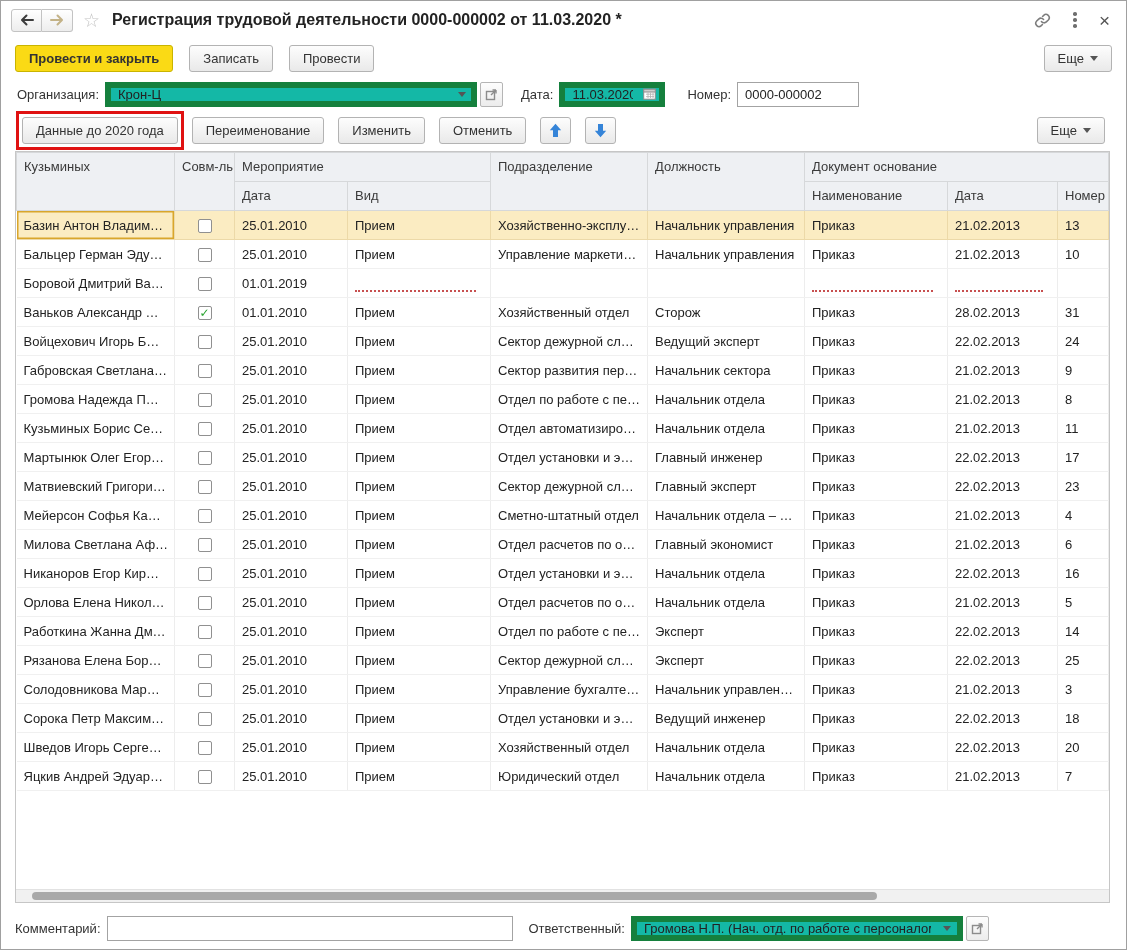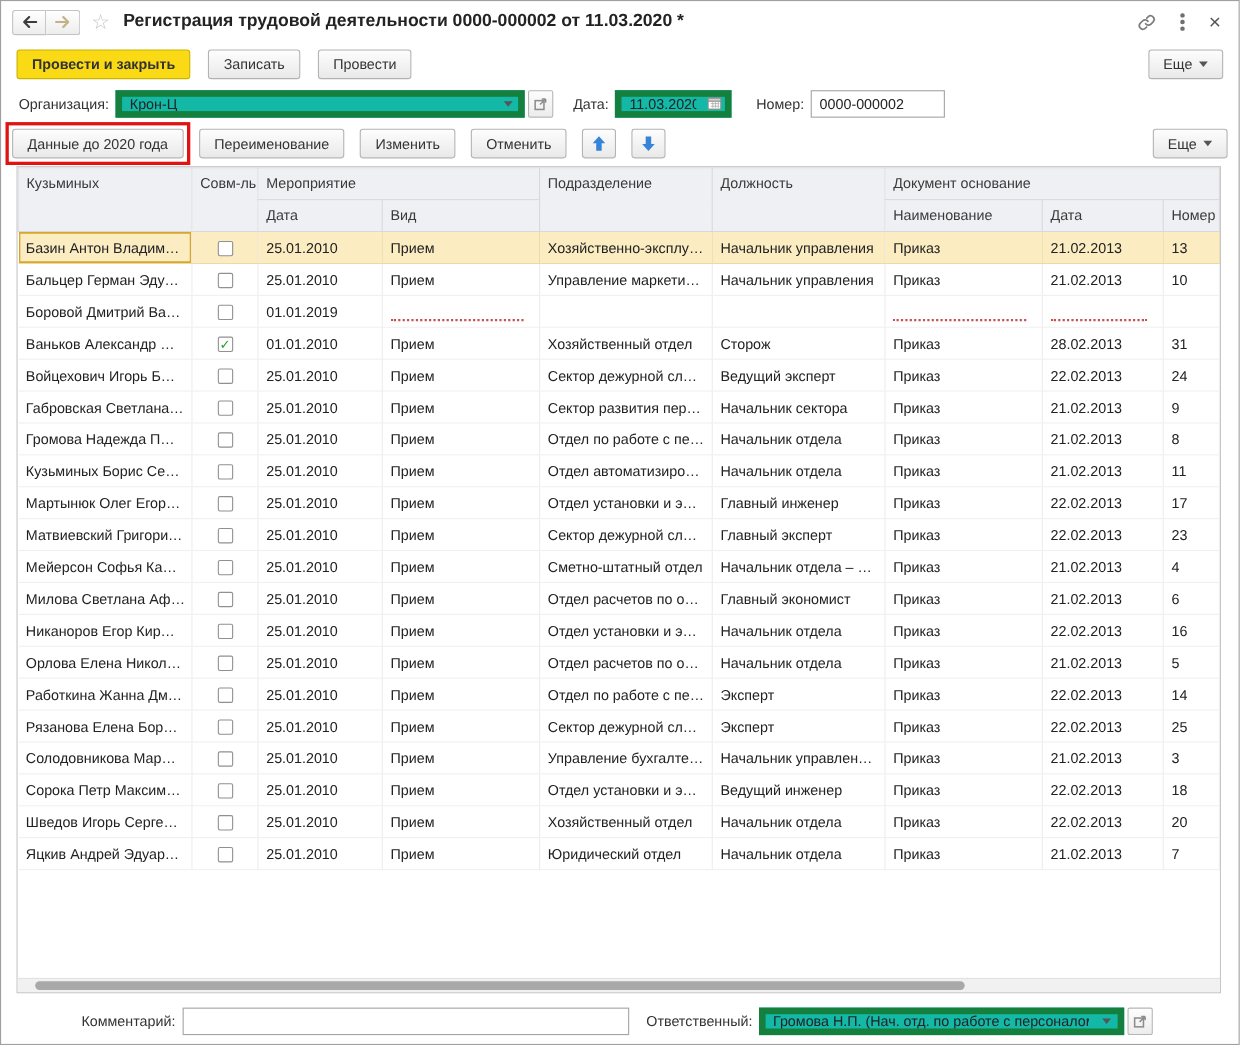--- a/index.html
+++ b/index.html
@@ -28,21 +28,21 @@
     height:27px; padding:0 13px; font-family:inherit; font-size:13px; color:#333;
     background:linear-gradient(#fdfdfd,#e9e9e9); border:1px solid #b3b3b3; border-radius:3px;
     cursor:pointer; white-space:nowrap; }
   .btn-primary { background:var(--accent-yellow,#fada15); border-color:#c9b400; font-weight:bold; }
   .btn-more { margin-left:auto; }
   .icon-btn { width:31px; padding:0; }
   .tri-down { width:0; height:0; border-left:4px solid transparent; border-right:4px solid transparent; border-top:5px solid #555; }
   
   .cmdbar { height:38px; display:flex; align-items:center; gap:16px; padding:0 14px; }
   .formrow { height:34px; display:flex; align-items:center; padding:0 16px; }
-  .tablebar { height:38px; display:flex; align-items:center; gap:14px; padding:0 10px; }
+  .tablebar { height:38px; display:flex; align-items:center; gap:14px; padding:0 21px; }
   .flabel { margin-right:6px; color:#333; white-space:nowrap; }
   .combo { display:flex; align-items:stretch; height:25px; border:6px solid #15803d; background:#14b8a6; }
   .combo input { border:none; outline:none; padding:0 7px; font:inherit; color:#222; flex:1; min-width:0; background:transparent; }
   .combo-dd { width:19px; display:flex; align-items:center; justify-content:center; cursor:pointer; }
   .sq-btn { width:23px; height:25px; margin-left:3px; display:flex; align-items:center; justify-content:center; flex:none;
     border:1px solid #b5b5b5; border-radius:2px; background:linear-gradient(#fdfdfd,#ececec); cursor:pointer; }
   .tinput { height:25px; border:1px solid #a3a3a3; padding:0 7px; font:inherit; color:#222; outline:none; background:#fff; }
   .anno-wrap { position:relative; }
   .annotation-box { position:absolute; left:-6px; top:-6px; right:-6px; bottom:-6px;
     border:3px solid var(--annotation-red,#e01212); pointer-events:none; }
@@ -58,21 +58,21 @@
   tr.row-selected td { background:var(--selected-row,#fbecc2); border-bottom-color:#ecd9a8; border-right-color:#ecd9a8; }
   tr.row-selected td.c-employee { box-shadow:inset 0 0 0 1.5px #d9a62b; }
   .checkbox { display:inline-block; width:14px; height:14px; border:1px solid #909090; background:#fff;
     vertical-align:middle; line-height:12px; text-align:center; font-size:12px; font-weight:bold;
     color:var(--check-green,#27a22e); border-radius:2px; }
   .req-underline { position:absolute; left:7px; right:14px; bottom:5px; border-bottom:2px dotted var(--required-red,#c75050); }
   
   .hscroll { position:absolute; left:0; right:0; bottom:0; height:13px; background:#f1f1f1; border-top:1px solid #e2e2e2; }
   .hthumb { position:absolute; top:2px; bottom:2px; left:16px; width:845px; background:#a9a9a9; border-radius:6px; cursor:pointer; }
   
-  .footerrow { display:flex; align-items:center; padding:13px 19px 0 14px;justify-content:center; }
+  .footerrow { display:flex; align-items:center; padding:13px 19px 0 14px; }
 </style>
 </head>
 <body>
 
 <div class="titlebar">
   <div class="navgroup">
     <div class="navbtn back">
       <svg width="15" height="12" viewBox="0 0 15 12">
           <path d="M14 6 H3.5 M7.5 1.5 L3 6 L7.5 10.5" stroke="#3c3c3c" stroke-width="2" fill="none" stroke-linecap="round" stroke-linejoin="round"></path>
         </svg>

